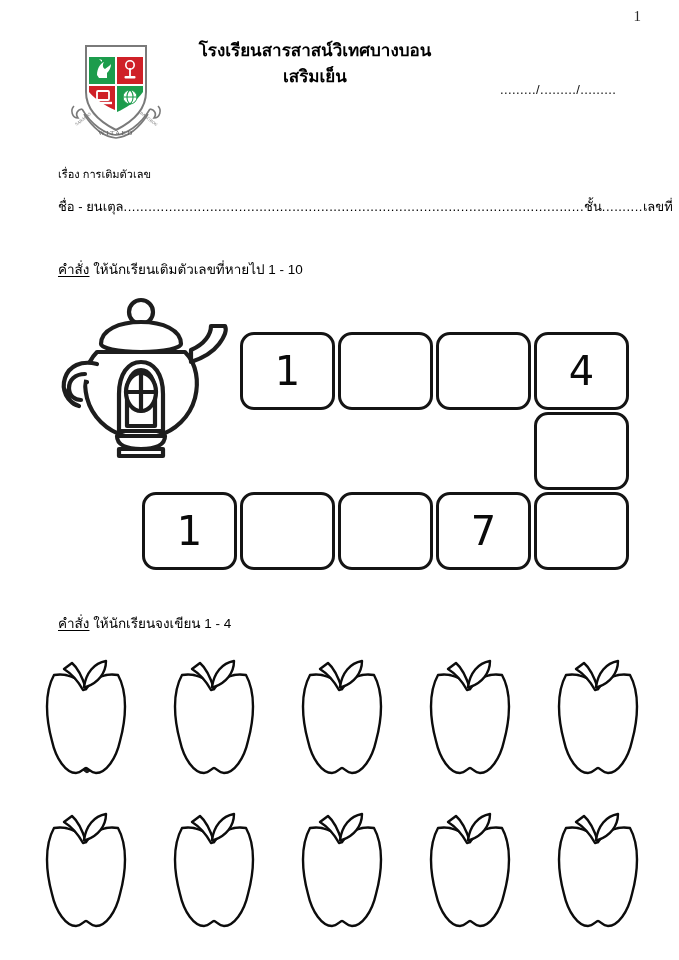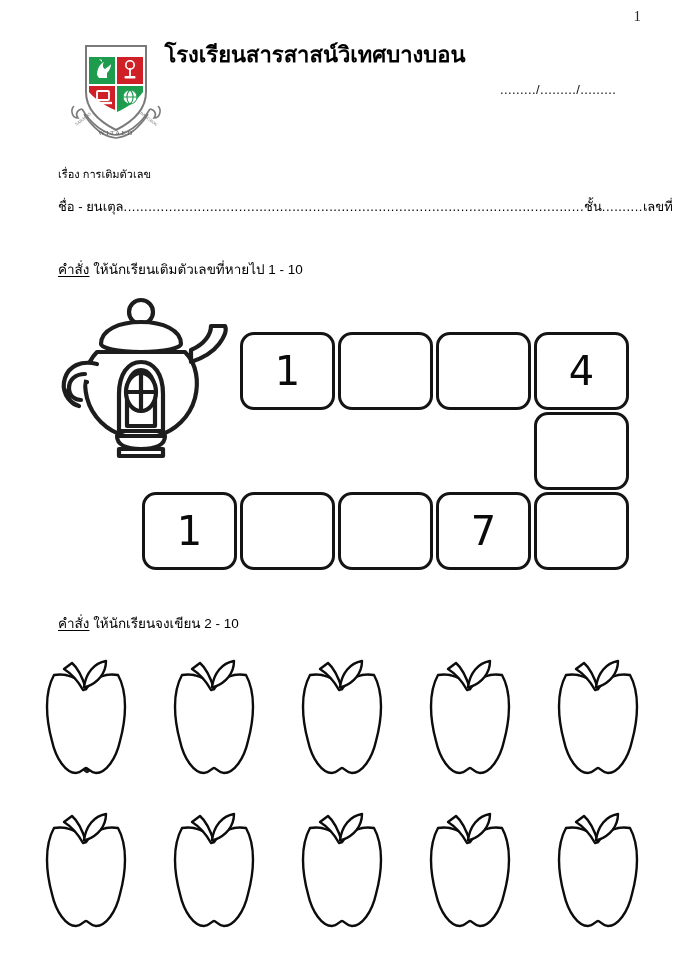--- a/index.html
+++ b/index.html
@@ -35,21 +35,21 @@
     left: 66px; top: 4px;
     width: 100px; height: 108px;
   }
   .title-block {
     position: absolute;
     left: 150px; top: 8px;
     width: 330px;
     text-align: center;
   }
   .title-line {
-    font-size: 22px;
+    font-size: 17px;
     font-weight: bold;
     line-height: 1.55;
     letter-spacing: 0px;
     white-space: nowrap;
   }
   .title-line.l2 { }
   .date-blank {
     position: absolute;
     left: 500px; top: 52px;
     font-size: 13px;
@@ -174,20 +174,21 @@
         <path d="M18 80 C28 96 40 103 50 104 C60 103 72 96 82 80"></path>
       </g>
       <text x="50" y="101" font-family="Liberation Serif, serif" font-size="7" fill="#5d5d5d" text-anchor="middle" letter-spacing="1.4">WITAED</text>
       <text x="18" y="86" font-family="Liberation Serif, serif" font-size="4.2" fill="#6d6d6d" text-anchor="middle" transform="rotate(-38 18 86)">SARASAS</text>
       <text x="82" y="86" font-family="Liberation Serif, serif" font-size="4.2" fill="#6d6d6d" text-anchor="middle" transform="rotate(38 82 86)">BANGBON</text>
     </svg>
   </div>
 
   <div class="title-block">
     <div class="title-line">โรงเรียนสารสาสน์วิเทศบางบอน</div>
+    <div class="title-line l2">เสริมเย็น</div>
   </div>
 
   <div class="date-blank">........./........./.........</div>
 </div>
 
 <div class="meta meta-topic">
   <span>เรื่อง</span>
   <span>การเติมตัวเลข</span>
 </div>
 
@@ -266,21 +267,21 @@
   <div class="cell" style="left:499px; top:134px;"></div>
   <div class="cell" style="left:499px; top:214px;"></div>
   <div class="cell" style="left:401px; top:214px;">7</div>
   <div class="cell" style="left:303px; top:214px;"></div>
   <div class="cell" style="left:205px; top:214px;"></div>
   <div class="cell" style="left:107px; top:214px;">1</div>
 </div>
 
 <div class="instruction i2">
   <span class="kw">คำสั่ง</span>
-  <span>ให้นักเรียนจงเขียน 2 - 10</span>
+  <span>ให้นักเรียนจงเขียน 1 - 4</span>
 </div>
 
 <div class="apple-grid" id="apple-grid">
     <div class="apple"><svg viewBox="0 0 120 140" width="120" height="140" xmlns="http://www.w3.org/2000/svg">
         <g fill="#ffffff" stroke="#0c0c0c" stroke-width="2.4" stroke-linejoin="round" stroke-linecap="round">
           <path d="M60 40 C52 28 40 24 28 26 C18 44 20 70 26 92 C30 110 40 124 50 124 C55 124 58 119 60 119 C62 119 65 124 70 124 C80 124 90 110 94 92 C100 70 102 44 92 26 C80 24 68 28 60 40 Z"></path>
           <path d="M60 40 C57 30 53 20 46 14 L38 20 C46 25 52 32 57 41 Z"></path>
           <path d="M58 38 C60 24 68 14 80 12 C80 24 72 34 60 38 Z"></path>
         </g>
       </svg></div>

